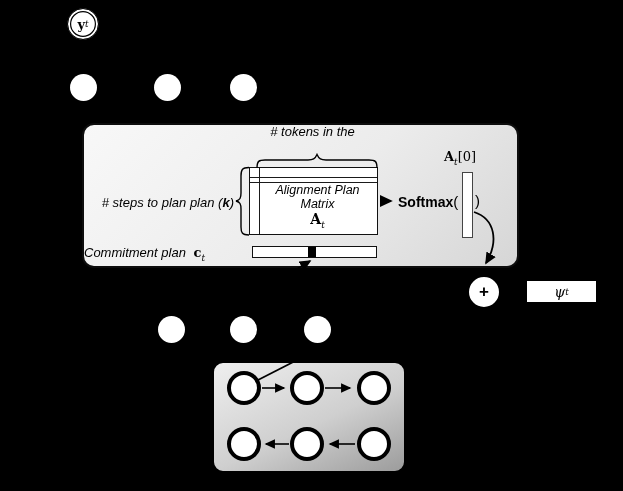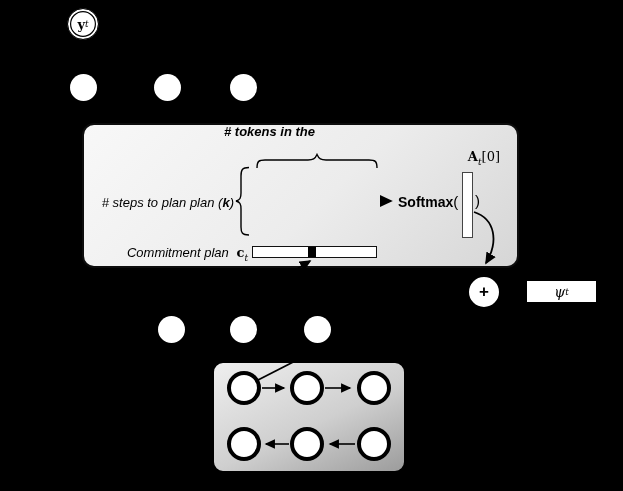--- a/index.html
+++ b/index.html
@@ -73,42 +73,54 @@
     <span class="ms mb" style="font-size:13px;">y</span>
       <sub class="ms mi">t</sub>
   </div>
 
   <div class="ctx-node" style="left:70px;top:74px;"></div>
   <div class="ctx-node" style="left:154px;top:74px;"></div>
   <div class="ctx-node" style="left:230px;top:74px;"></div>
 
   <div class="attn-box"></div>
 
-  <div class="abs ann" style="left:224px;top:124px;width:165px;text-align:left;font-weight:bold;">
+  <div class="abs ann" style="left:230px;top:124px;width:165px;text-align:center;">
     <div># tokens in the</div>
   </div>
 
   <div class="abs ann" style="left:78px;top:195px;width:156px;text-align:right;">
     <span># steps to plan plan (</span><b>k</b><span>)</span>
   </div>
 
+  <div class="matrix">
+    <div class="m-vline"></div>
+    <div class="m-hline" style="top:9px;"></div>
+    <div class="m-hline" style="top:13.5px;"></div>
+    <div class="matrix-text">
+      <div>Alignment Plan</div>
+      <div>Matrix</div>
+      <div style="font-style:normal;margin-top:1px;">
+        <span class="ms mb" style="font-size:14px;">A</span><sub class="ms mi">t</sub>
+      </div>
+    </div>
+  </div>
 
-  <div class="abs ann" style="left:98px;top:245px;width:150px;text-align:right;">
+  <div class="abs ann" style="left:84px;top:245px;width:150px;">
     <span>Commitment plan</span>
     <span class="ms mb" style="font-size:13px;margin-left:4px;">c</span><sub class="ms mi">t</sub>
   </div>
   <div class="commit-bar">
     <div class="commit-cell"></div>
   </div>
 
   <div class="softmax-line"><span>Softmax</span><span class="paren">(</span></div>
   <div class="col-bar"></div>
   <div class="abs paren" style="left:475px;top:192px;">)</div>
 
-  <div class="abs" style="left:444px;top:149px;width:56px;text-align:right;font-size:13px;">
+  <div class="abs" style="left:444px;top:149px;width:56px;text-align:left;font-size:13px;">
     <span class="ms mb">A</span><sub class="ms mi">t</sub><span class="ms">[0]</span>
   </div>
 
   <div class="plus-node">
     <span>+</span>
   </div>
 
   <div class="psi-box">
     <span class="ms mi">ψ</span>
       <sub class="ms mi">t</sub>

